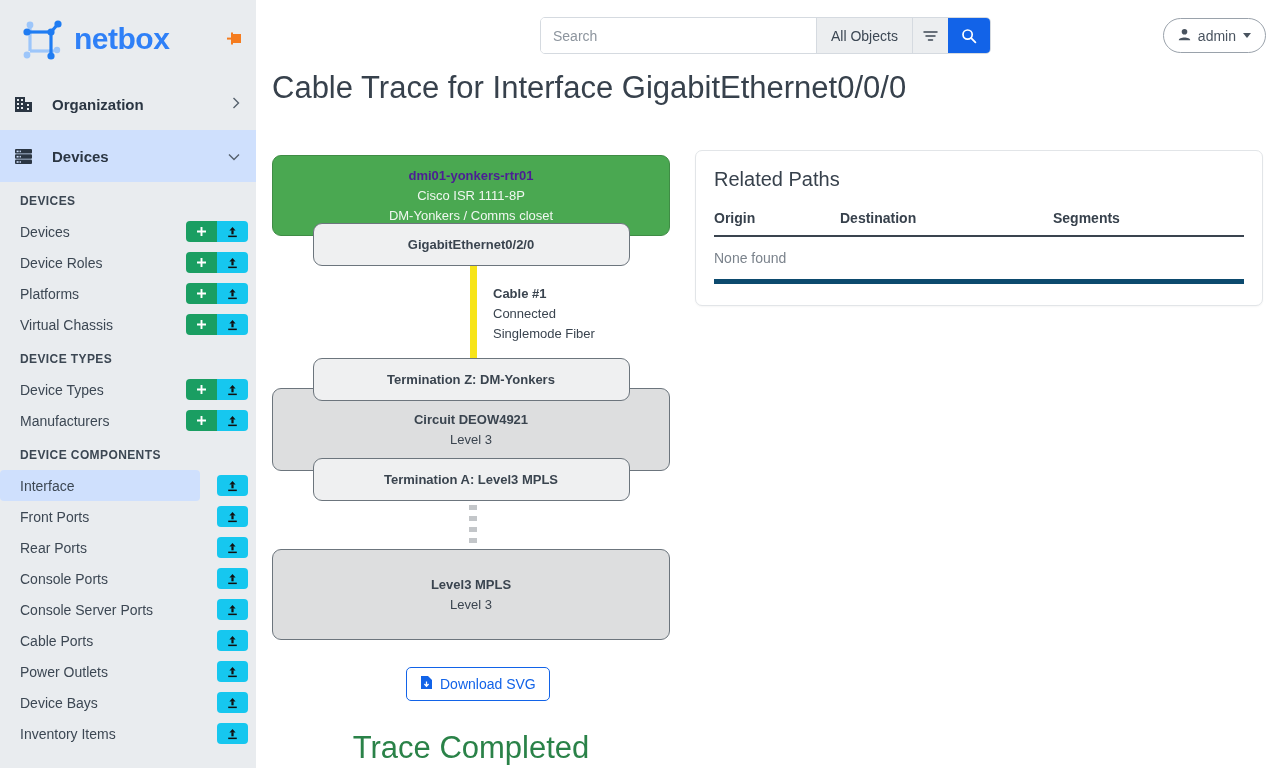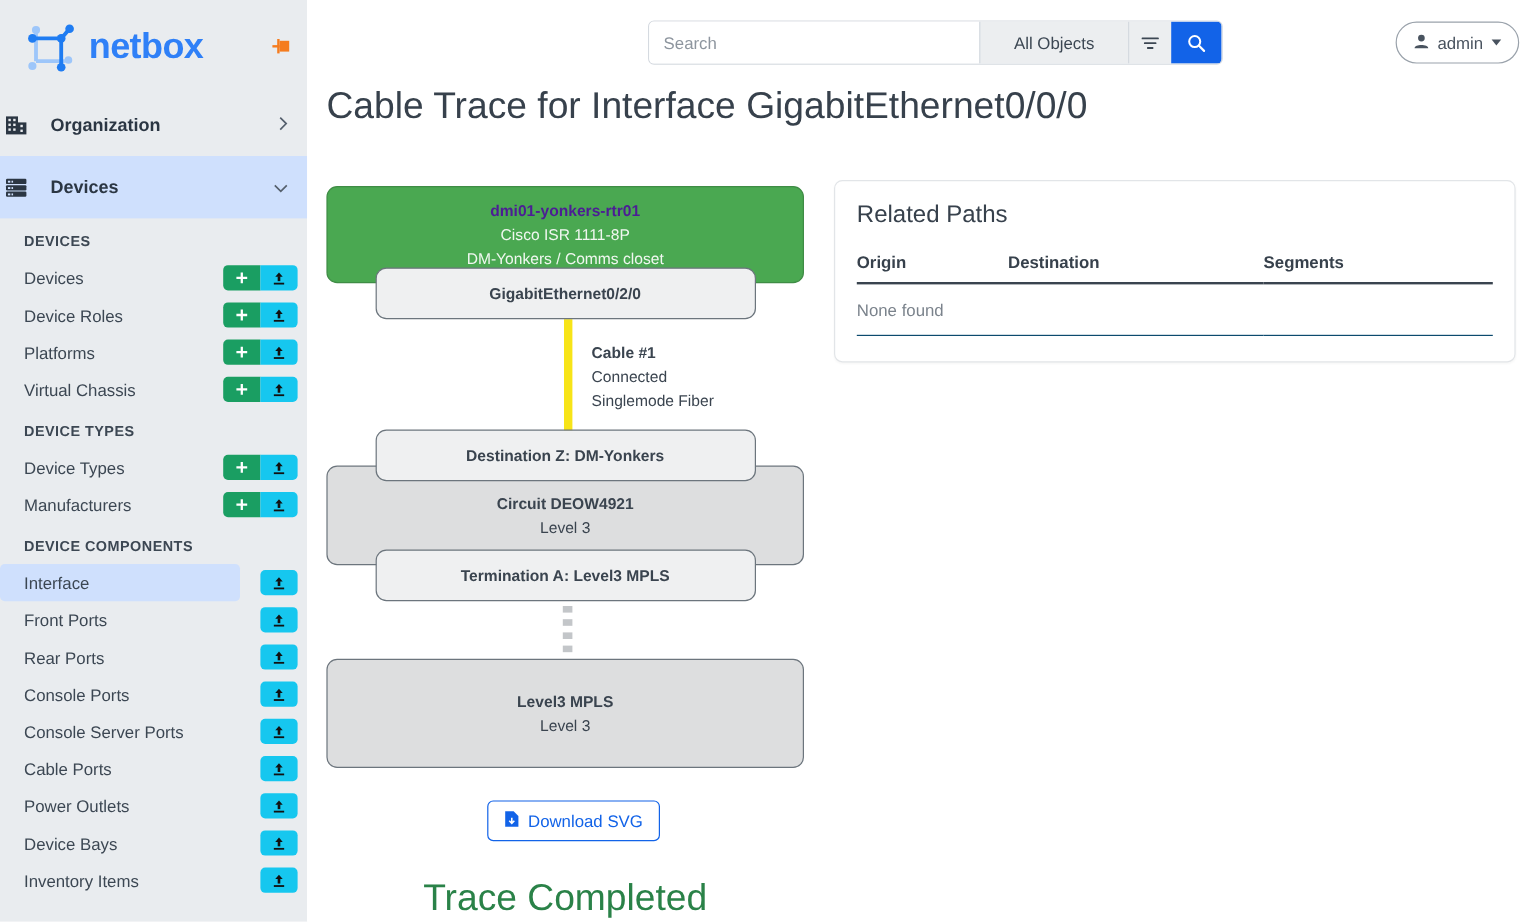--- a/index.html
+++ b/index.html
@@ -27,21 +27,21 @@
   .brand-logo { width: 48px; height: 44px; flex: 0 0 auto; }
   .brand-word {
     font-size: 30px; font-weight: 700; color: #2f80f7;
     letter-spacing: -0.5px; margin-left: 8px; line-height: 1;
   }
   .brand-spacer { flex: 1 1 auto; }
   .pin-icon { width: 16px; height: 16px; display:block; }
 
   .nav-group {
     display: flex; align-items: center;
-    height: 52px; padding: 0 16px 0 4px;
+    height: 52px; padding: 0 16px 0 14px;
     cursor: pointer;
     font-size: 15px; font-weight: 700; color: #2b3643; justify-content: space-between;
   }
   .nav-group .gicon { width: 26px; flex: 0 0 26px; display:flex; align-items:center; }
   .nav-group .glabel { margin-left: 12px; flex: 1 1 auto; }
   .nav-group .chev { color: #55606d; font-size: 13px; }
   .nav-group.expanded { background: #cfe0fd; }
 
   .sec-head {
     font-size: 12px; font-weight: 700; letter-spacing: 0.4px;
@@ -84,21 +84,21 @@
     border: 1px solid #d5dae0; border-radius: 5px;
     overflow: hidden; background: #fff;
   }
   .search-input {
     width: 275px; border: 0; outline: 0; padding: 0 12px;
     font-size: 14px; font-family: "Liberation Sans", sans-serif;
     color: #37414c; background: #fff;
   }
   .search-input::placeholder { color: #8d959e; }
   .search-scope {
-    display: flex; align-items: center; padding: 0 28px;
+    display: flex; align-items: center; padding: 0 14px;
     background: #eceef0; font-size: 14px; color: #3c4753;
     border-left: 1px solid #d5dae0; cursor: pointer; text-align: right;
   }
   .search-filter {
     display: flex; align-items: center; justify-content: center;
     width: 36px; background: #eceef0;
     border-left: 1px solid #d5dae0; cursor: pointer;
   }
   .search-go {
     display: flex; align-items: center; justify-content: center;
@@ -203,21 +203,21 @@
   .card-title { font-size: 20px; color: #37414c; margin-bottom: 19px; }
   table.rel { width: 100%; border-collapse: collapse; }
   table.rel th {
     text-align: left; font-size: 14px; font-weight: 700; color: #37414c;
     padding: 0 0 9px 0; border-bottom: 2px solid #3a444f;
   }
   table.rel th.c1 { width: 126px; }
   table.rel th.c2 { width: 213px; margin-left: 36px; }
   table.rel td {
     font-size: 14px; color: #7b838c; padding: 13px 0 13px 0;
-    border-bottom: 1px solid #0c4a6e;
+    border-bottom: 5px solid #0c4a6e;
   }
 </style>
 </head>
 <body>
 
 <div id="sidebar">
 
   <div class="brand">
     <span class="brand-logo">
       <svg width="48" height="44" viewBox="0 0 48 44" xmlns="http://www.w3.org/2000/svg">
@@ -563,21 +563,21 @@
     <div class="cable-seg">
       <div class="cable-line"></div>
       <div class="cable-info">
         <div class="cl-t">Cable #1</div>
         <div>Connected</div>
         <div>Singlemode Fiber</div>
       </div>
     </div>
 
     <div class="tnode term">
-      <div class="t1">Destination Z: DM-Yonkers</div>
+      <div class="t1">Termination Z: DM-Yonkers</div>
     </div>
 
     <div class="tnode circuit">
       <div class="t1">Circuit DEOW4921</div>
       <div class="t2">Level 3</div>
     </div>
 
     <div class="tnode term">
       <div class="t1">Termination A: Level3 MPLS</div>
     </div>

